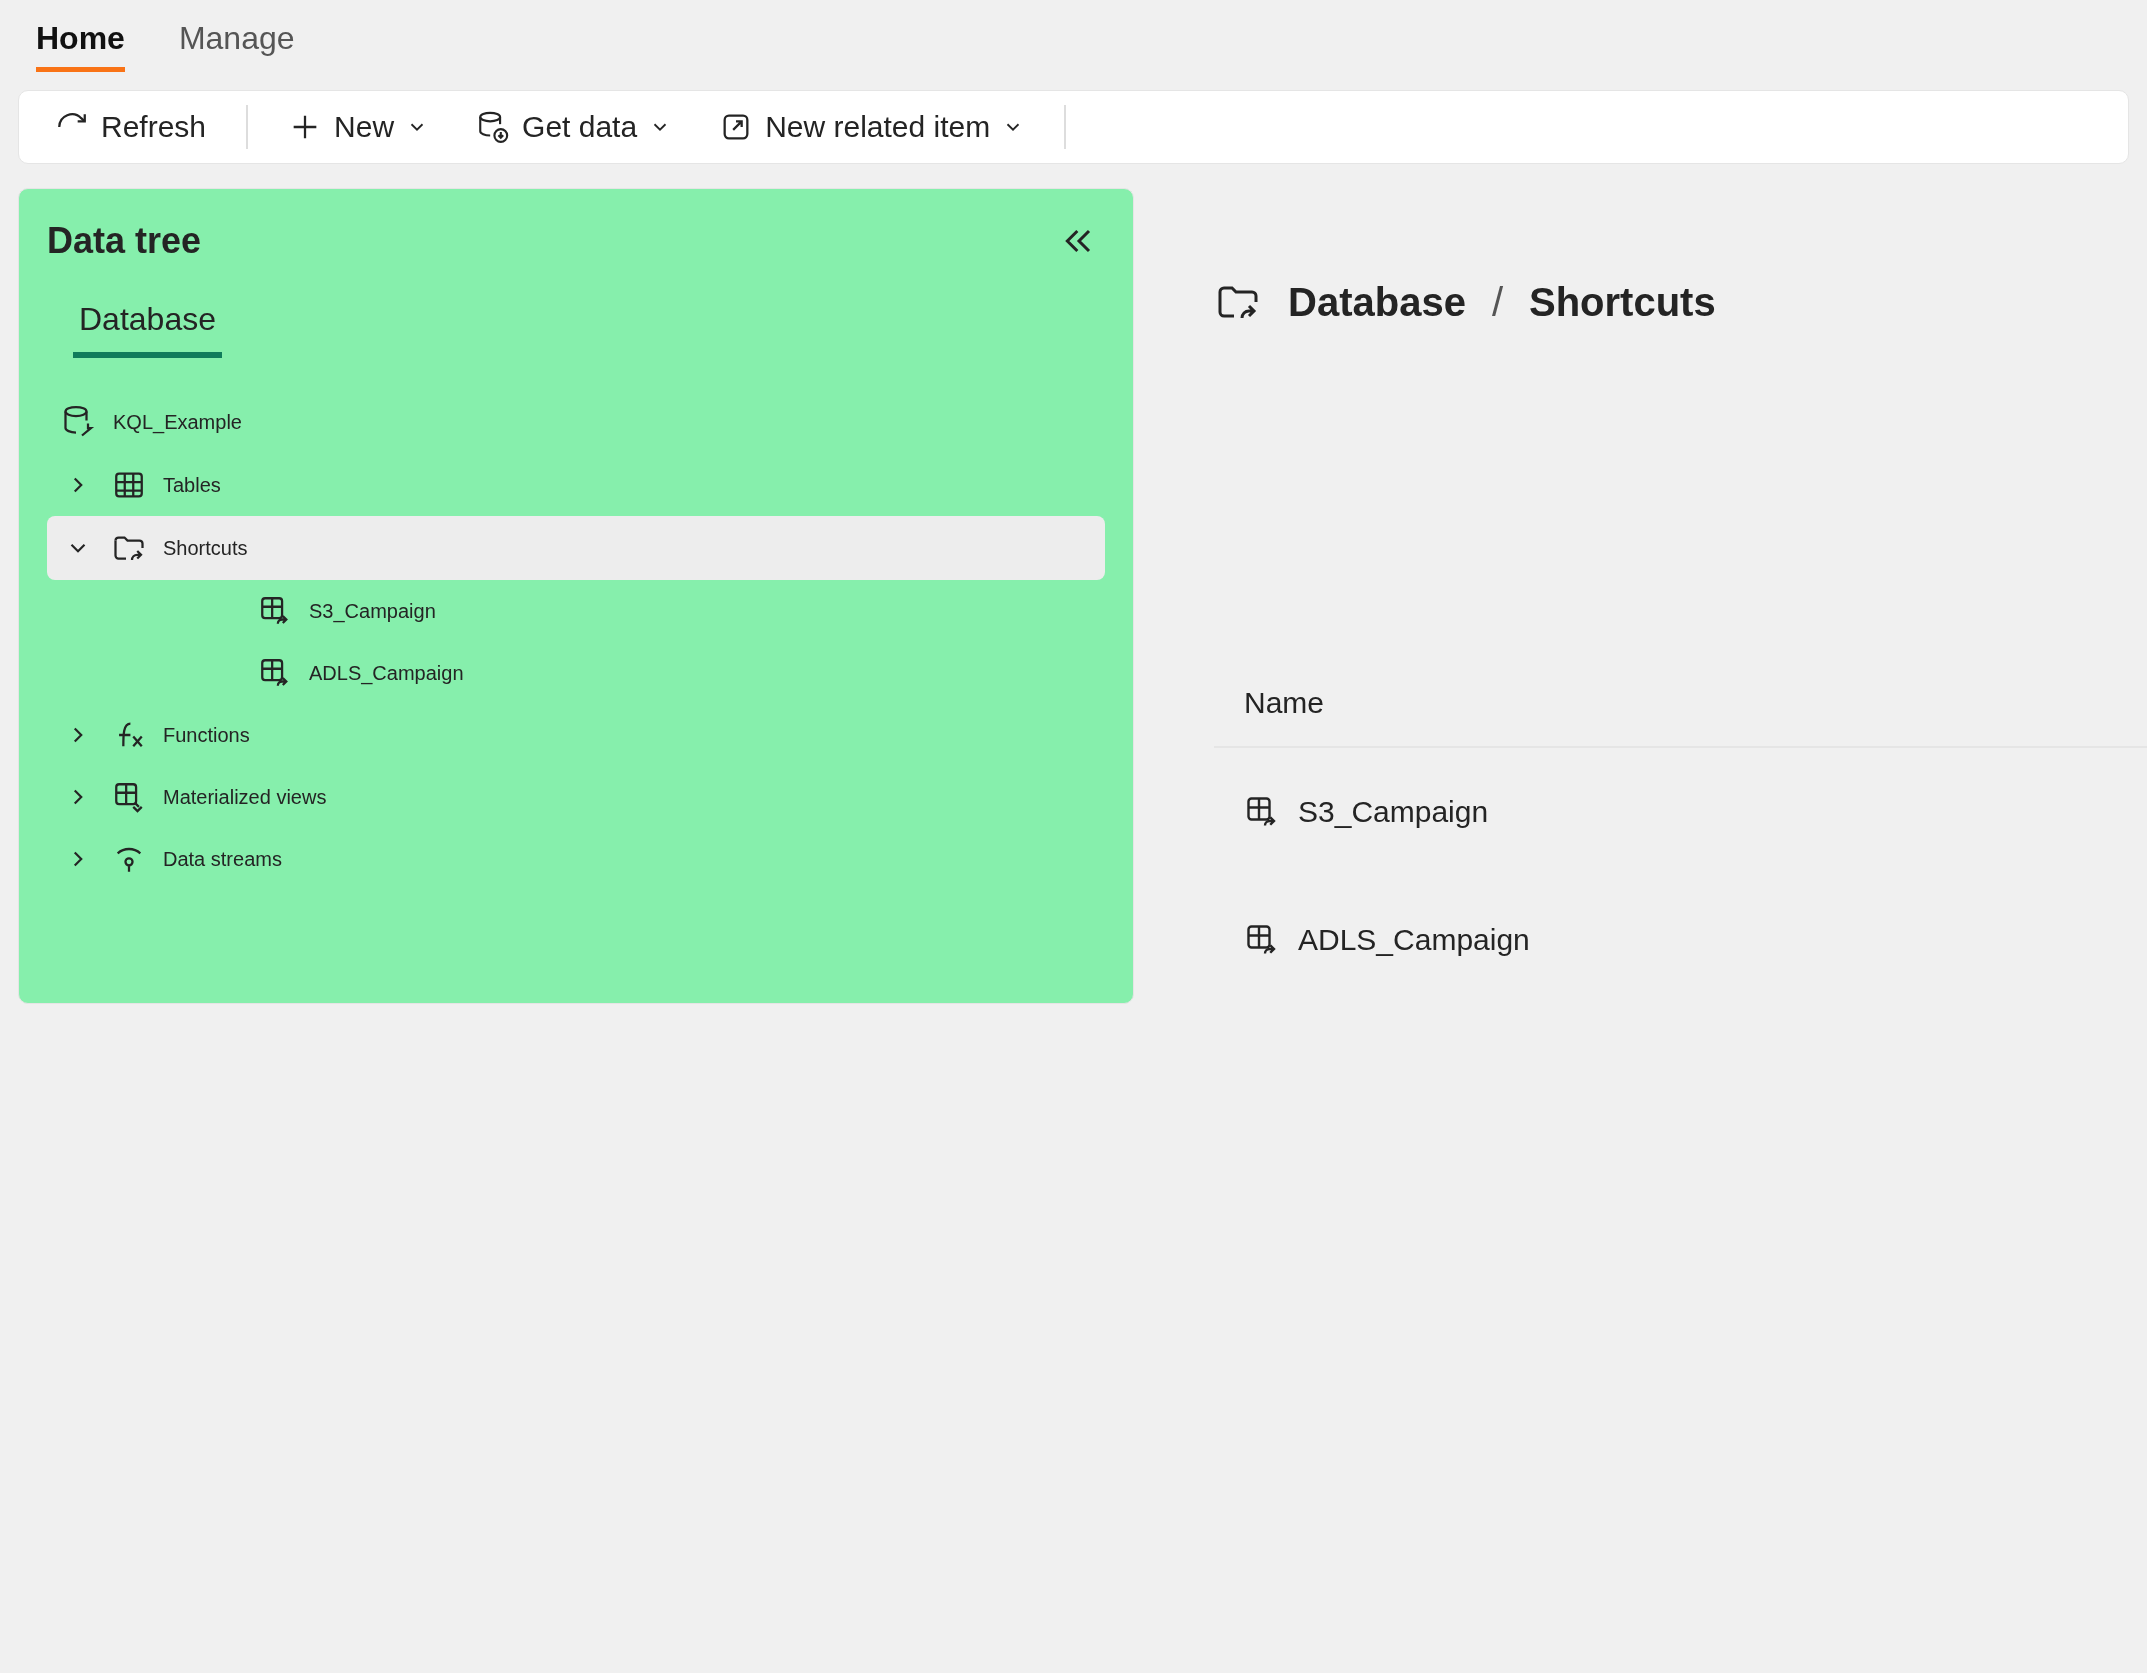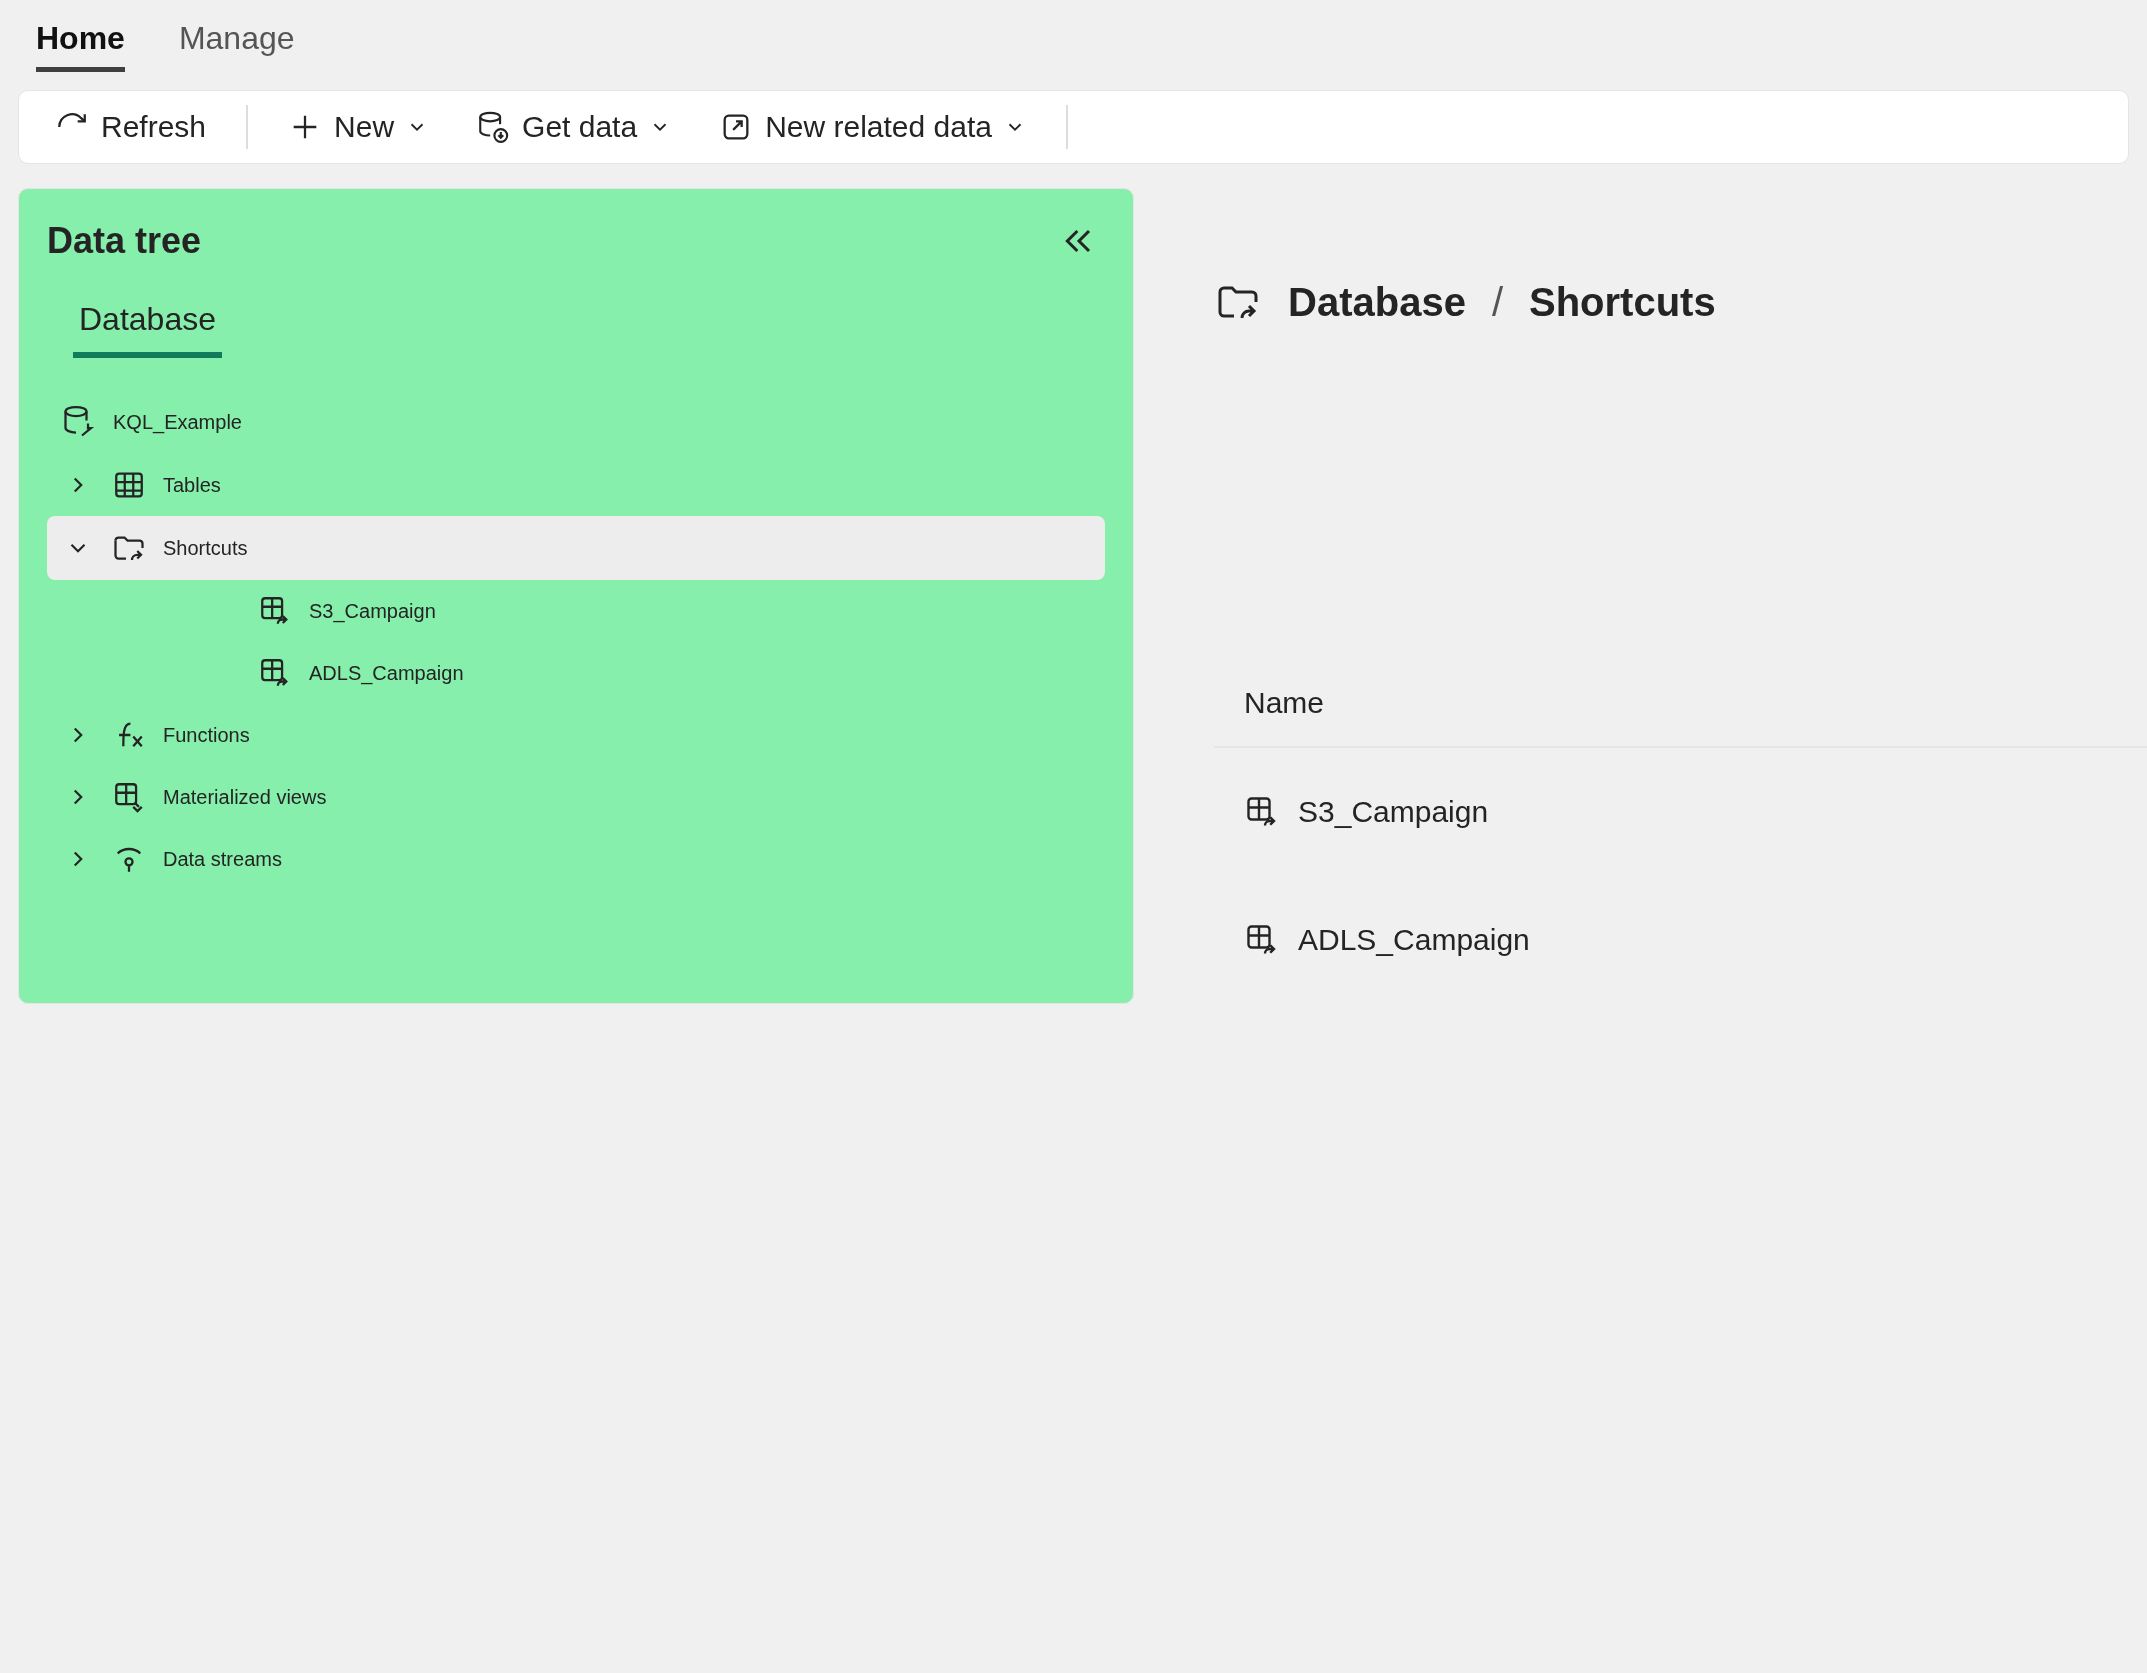--- a/index.html
+++ b/index.html
@@ -24,21 +24,21 @@
   }
   .nav-tab {
     font-size: 32px;
     padding-bottom: 10px;
     color: #555;
     cursor: pointer;
   }
   .nav-tab.active {
     color: #111;
     font-weight: 600;
-    border-bottom: 5px solid #404040;
+    border-bottom: 5px solid #f97316;
   }
   
   .toolbar {
     margin: 18px 18px 0 18px;
     background: #fff;
     border: 1px solid #e5e5e5;
     border-radius: 10px;
     padding: 14px 28px;
     display: flex;
     align-items: center;
@@ -231,21 +231,21 @@
           </svg>
       </span>
     </div>
     <div class="tb-btn">
       <span>
         <svg width="34" height="34" viewBox="0 0 24 24" fill="none" stroke="#242424" stroke-width="1.6">
           <rect x="4" y="4" width="16" height="16" rx="3"></rect>
           <path d="M10 14l6-6M12 8h4v4"></path>
         </svg>
       </span>
-      <span>New related data</span>
+      <span>New related item</span>
       <span class="caret-down-sm">
         <svg width="22" height="22" viewBox="0 0 24 24" fill="none" stroke="#242424" stroke-width="2">
             <path d="M6 9l6 6 6-6"></path>
           </svg>
       </span>
     </div>
     <div class="tb-sep"></div>
   </div>
 
   <div class="main">

